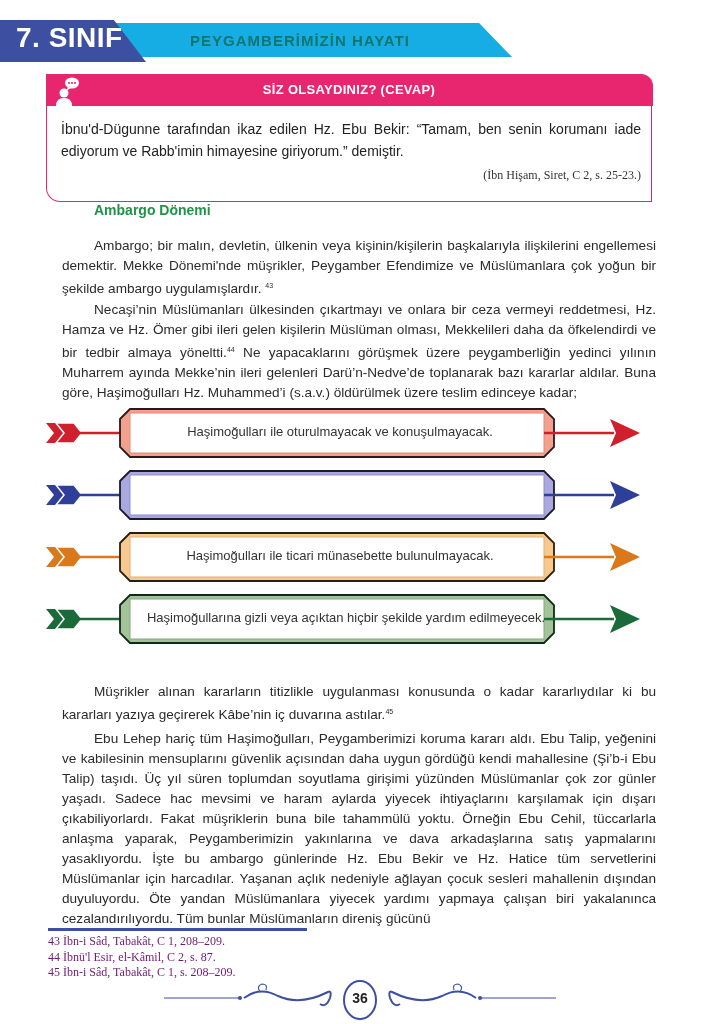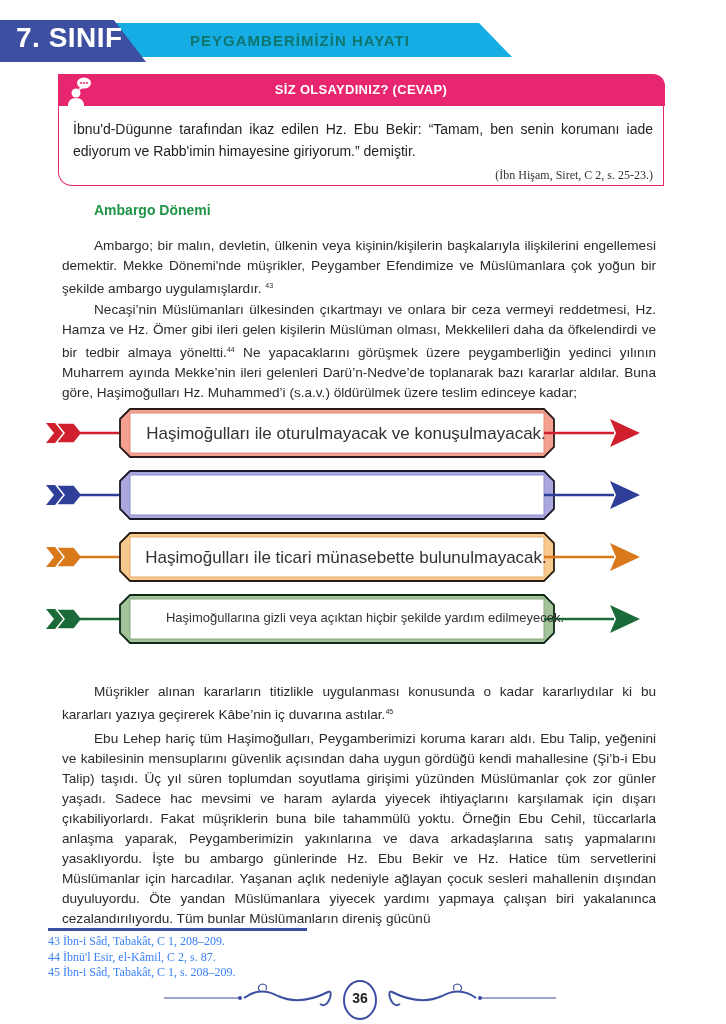--- a/index.html
+++ b/index.html
@@ -9,41 +9,41 @@
   
   .hdr { position: absolute; top: 0; left: 0; width: 726px; height: 62px; }
   .hdr-blue { position: absolute; top: 23px; left: 100px; width: 412px; height: 34px; background: #16ace4;
     clip-path: polygon(0 0, 92% 0, 100% 100%, 8% 100%); }
   .hdr-navy { position: absolute; top: 20px; left: 0; width: 146px; height: 42px; background: #3d4fa1;
     clip-path: polygon(0 0, 78% 0, 100% 100%, 0 100%); }
   .hdr-grade { position: absolute; top: 22px; left: 16px; font-size: 28px; font-weight: bold; color: #ffffff; letter-spacing: 0.5px; }
   .hdr-title { position: absolute; top: 32px; left: 150px; width: 300px; text-align: center; font-size: 15px; font-weight: bold; color: #0f766e; letter-spacing: 1px; }
 
   
-  .box { position: absolute; top: 74px; left: 46px; width: 606px; height: 112px; border: 1.5px solid #e3266f; border-radius: 0 12px 0 14px; border-top: none; margin-left: 12px; }
+  .box { position: absolute; top: 74px; left: 46px; width: 606px; height: 128px; border: 1.5px solid #e3266f; border-radius: 0 12px 0 14px; border-top: none; }
   .box-head { position: absolute; top: 0; left: -1.5px; width: 607px; height: 32px; background: #e8256f; border-radius: 0 12px 0 0; }
   .box-head-title { position: absolute; top: 8px; left: 0; width: 100%; text-align: center; color: #ffffff; font-weight: bold; font-size: 13px; letter-spacing: 0.3px; }
   .box-icon { position: absolute; top: 2px; left: 8px; width: 28px; height: 30px; }
   .box-body { position: absolute; top: 44px; left: 14px; width: 580px; font-size: 14px; line-height: 22px; text-align: justify; color: #222; }
   .box-source { position: absolute; top: 94px; right: 10px; font-family: "Liberation Serif", serif; font-size: 12px; color: #333; }
 
   
   .section-title { position: absolute; top: 202px; left: 94px; font-size: 14px; font-weight: bold; color: #1f9447; }
   .para { position: absolute; left: 62px; width: 594px; font-size: 13.6px; line-height: 20px; text-align: justify; text-align-last: left; color: #2b2b2b; }
   .para .indent { display: inline-block; width: 32px; }
   sup { font-size: 7px; vertical-align: 5px; }
 
   
   .decision { position: absolute; left: 44px; width: 600px; height: 52px; }
   .decision svg { position: absolute; top: 0; left: 0; }
-  .decision-text { position: absolute; top: 17px; left: 90px; width: 424px; text-align: center; font-size: 17px; color: #333; }
+  .decision-text { position: absolute; top: 17px; left: 84px; width: 424px; text-align: center; font-size: 13px; color: #333; }
 
   
   .fn-rule { position: absolute; top: 928px; left: 48px; width: 259px; height: 3px; background: #3d4fa1; }
-  .footnotes { position: absolute; top: 934px; left: 48px; font-family: "Liberation Serif", serif; font-size: 12px; line-height: 15.5px; color: #3b82f6; }
+  .footnotes { position: absolute; top: 934px; left: 48px; font-family: "Liberation Serif", serif; font-size: 12px; line-height: 15.5px; color: #701a75; }
 
   
   .pagenum { position: absolute; top: 978px; left: 160px; width: 400px; height: 44px; }
   .pagenum-text { position: absolute; top: 990px; left: 340px; width: 40px; text-align: center; font-size: 14px; font-weight: bold; color: #222; }
 </style>
 </head>
 <body>
 
 <div class="hdr">
   <div class="hdr-blue"></div>
@@ -116,21 +116,21 @@
 <div class="decision" style="top:593px;">
   <svg width="600" height="52" viewBox="0 0 600 52">
     <path d="M2 16 L22 16 L30 26 L22 36 L2 36 L10 26 Z" fill="#1b6b3a"></path>
     <path d="M12 16 L30 16 L38 26 L30 36 L12 36 L20 26 Z" fill="#1b6b3a" stroke="#fff" stroke-width="1.5"></path>
     <line x1="36" y1="26" x2="100" y2="26" stroke="#1b6b3a" stroke-width="2.5"></line>
     <path d="M76 12 L86 2 L500 2 L510 12 L510 40 L500 50 L86 50 L76 40 Z" fill="#a3c39a" stroke="#102a18" stroke-width="1.8"></path>
     <rect x="86" y="6" width="414" height="40" fill="#ffffff" stroke="#86a97c" stroke-width="1"></rect>
     <line x1="500" y1="26" x2="570" y2="26" stroke="#1b6b3a" stroke-width="2.5"></line>
     <path d="M566 12 L596 26 L566 40 L572 26 Z" fill="#1b6b3a"></path>
   </svg>
-  <div class="decision-text" style="left:84px; width:436px; font-size:13px;text-align:right;">Haşimoğullarına gizli veya açıktan hiçbir şekilde yardım edilmeyecek.</div>
+  <div class="decision-text" style="left:84px; width:436px; font-size:13px;">Haşimoğullarına gizli veya açıktan hiçbir şekilde yardım edilmeyecek.</div>
 </div>
 
 <div class="para" style="top:682px;"><span class="indent"></span><span>Müşrikler alınan kararların titizlikle uygulanması konusunda o kadar kararlıydılar ki bu kararları yazıya geçirerek Kâbe’nin iç duvarına astılar.</span><sup>45</sup></div>
 
 <div class="para" style="top:729px;"><span class="indent"></span><span>Ebu Lehep hariç tüm Haşimoğulları, Peygamberimizi koruma kararı aldı. Ebu Talip, yeğenini ve kabilesinin mensuplarını güvenlik açısından daha uygun gördüğü kendi mahallesine (Şi’b-i Ebu Talip) taşıdı. Üç yıl süren toplumdan soyutlama girişimi yüzünden Müslümanlar çok zor günler yaşadı. Sadece hac mevsimi ve haram aylarda yiyecek ihtiyaçlarını karşılamak için dışarı çıkabiliyorlardı. Fakat müşriklerin buna bile tahammülü yoktu. Örneğin Ebu Cehil, tüccarlarla anlaşma yaparak, Peygamberimizin yakınlarına ve dava arkadaşlarına satış yapmalarını yasaklıyordu. İşte bu ambargo günlerinde Hz. Ebu Bekir ve Hz. Hatice tüm servetlerini Müslümanlar için harcadılar. Yaşanan açlık nedeniyle ağlayan çocuk sesleri mahallenin dışından duyuluyordu. Öte yandan Müslümanlara yiyecek yardımı yapmaya çalışan biri yakalanınca cezalandırılıyordu. Tüm bunlar Müslümanların direniş gücünü</span></div>
 
 <div class="fn-rule"></div>
 <div class="footnotes">
   <div>43 İbn-i Sâd, Tabakât, C 1, 208–209.</div>
   <div>44 İbnü'l Esir, el-Kâmil, C 2, s. 87.</div>

